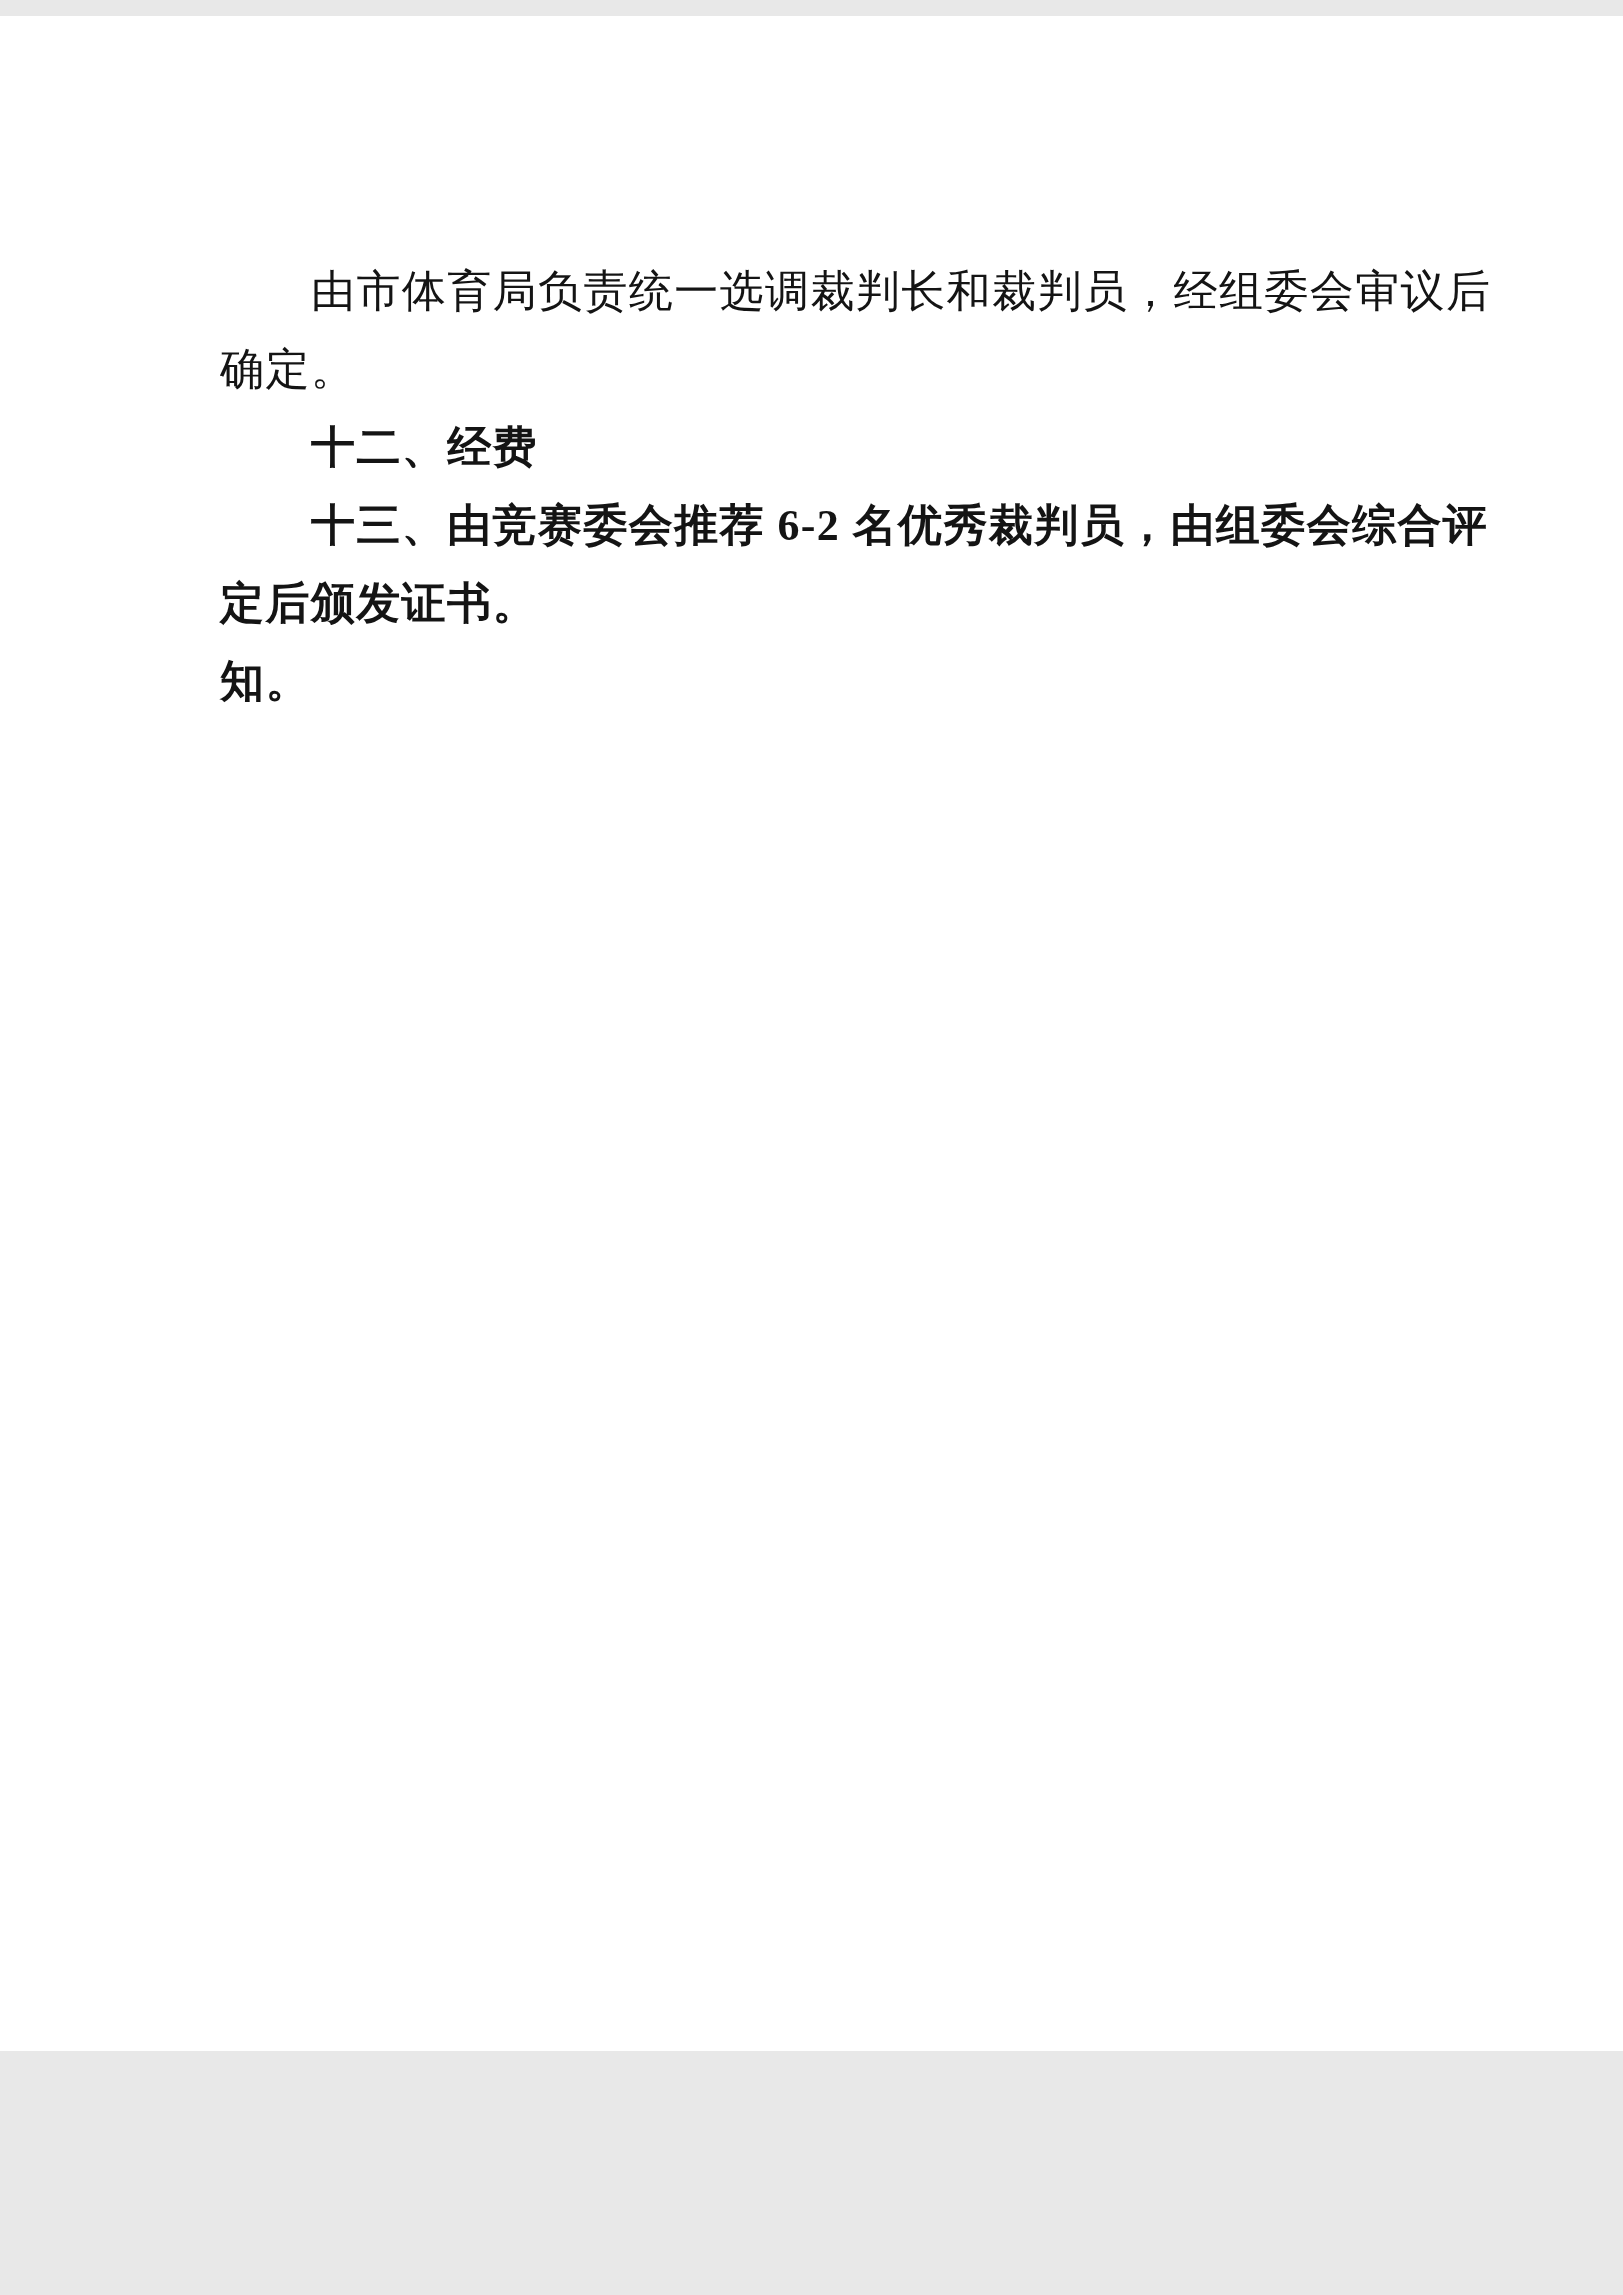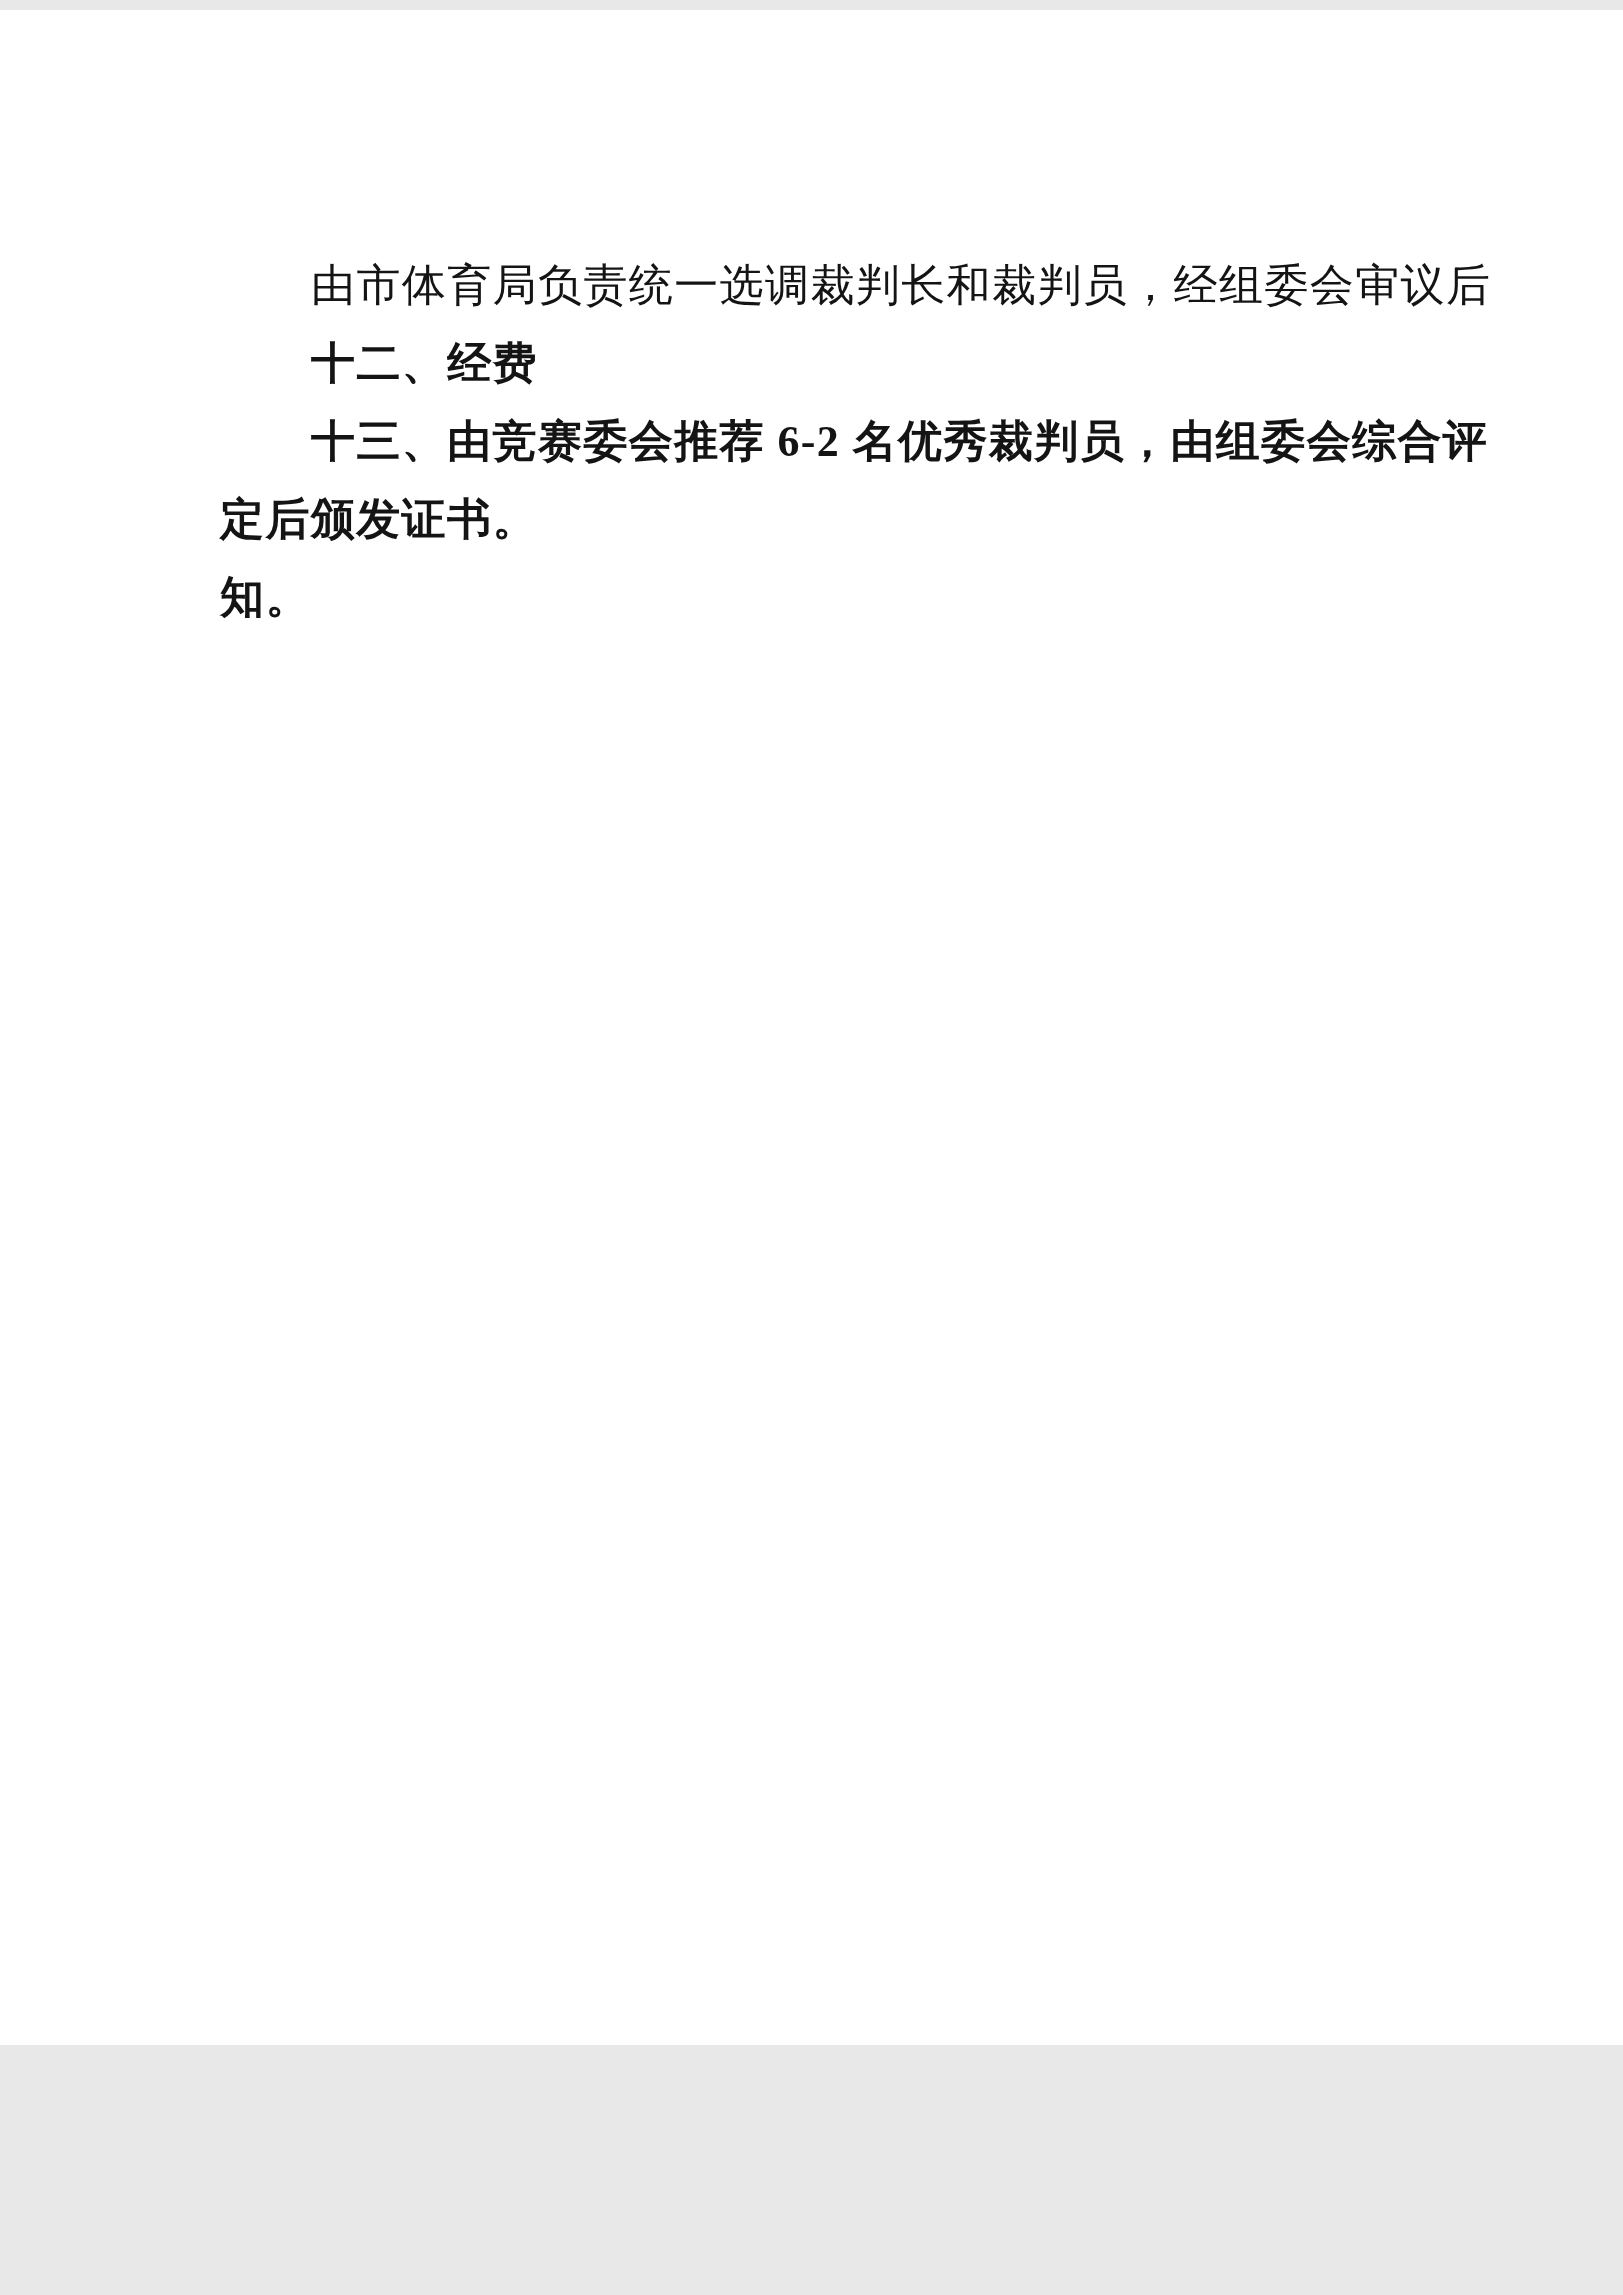--- a/index.html
+++ b/index.html
@@ -4,21 +4,21 @@
 <style>
   html, body {
     margin: 0;
     padding: 0;
     background: #e8e8e8;
   }
   .page {
     position: relative;
     width: 1623px;
     height: 2035px;
-    margin: 10px auto;
+    margin: 16px auto;
     background: #ffffff;
     color: #141414;
     overflow: hidden;
   }
   .content {
     position: absolute;
     left: 220px;
     top: 237px;
     width: 1207px;
   }
@@ -61,20 +61,21 @@
   }
 </style>
 </head>
 <body>
 
 <div class="page">
   <main class="content">
 
     <p class="para body-text">
       <span class="line indent">由市体育局负责统一选调裁判长和裁判员，经组委会审议后</span>
+      <span class="line">确定。</span>
     </p>
 
     <p class="para bold-text">
       <span class="line indent">十二、经费</span>
     </p>
 
     <p class="para body-text">
     </p>
 
     <p class="para bold-text">

